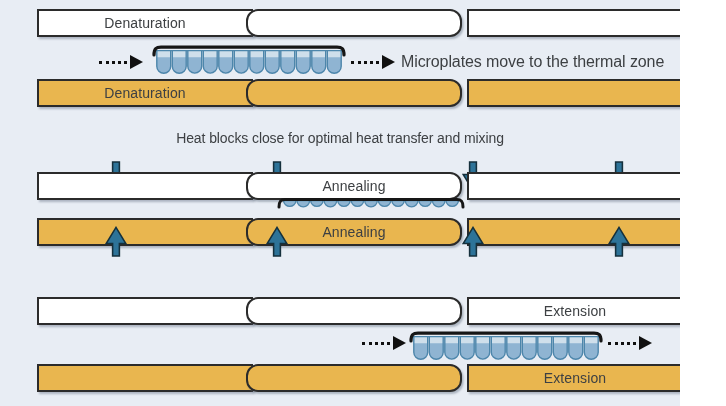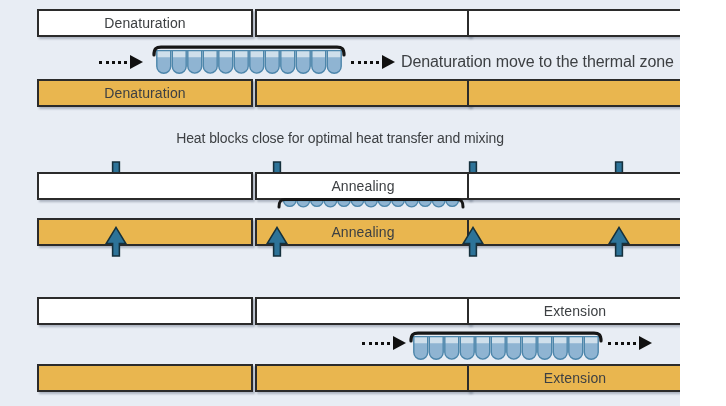--- a/index.html
+++ b/index.html
@@ -17,21 +17,21 @@
   }
   
   .zone{
     position:absolute;width:216px;height:28px;box-sizing:border-box;
     border:2px solid var(--dark);display:flex;align-items:center;justify-content:center;
     box-shadow:1.5px 2px 2px rgba(100,112,130,0.45);
   }
   .zone.white{background:#ffffff;}
   .zone.orange{background:var(--orange);}
   .zone .lbl{font-size:14px;letter-spacing:0.1px;white-space:nowrap;}
-  .c1{left:37px;} .c2{left:255px;} .c3{left:467px;}
+  .c1{left:37px;} .c2{left:246px;border-radius:12px;} .c3{left:467px;}
   .r1w{top:9px;} .r1o{top:79px;}
   .r2w{top:172px;} .r2o{top:218px;}
   .r3w{top:297px;} .r3o{top:364px;}
   
   .caption{position:absolute;font-size:16px;letter-spacing:-0.1px;white-space:nowrap;}
   .heading{position:absolute;left:0;right:0;top:130px;text-align:center;font-size:14px;letter-spacing:-0.1px;}
   
   .dotted-arrow{position:absolute;display:flex;align-items:center;height:14px;}
   .dotted-arrow .dots{width:28px;height:0;border-top:3px dotted #101010;margin-right:3px;}
   .dotted-arrow .tri{width:0;height:0;border-left:13px solid #101010;border-top:7px solid transparent;border-bottom:7px solid transparent;}
@@ -116,21 +116,21 @@
         <path d="M176.3 7.6 L176.3 23.3 A6.95 6.95 0 0 0 190.2 23.3 L190.2 7.6 Z" fill="#cfdfeb"></path>
         <path d="M176.3 14.2 L176.3 23.3 A6.95 6.95 0 0 0 190.2 23.3 L190.2 14.2 Z" fill="#8fb4d2"></path>
         <path d="M176.3 7.6 L176.3 23.3 A6.95 6.95 0 0 0 190.2 23.3 L190.2 7.6" fill="none" stroke="#4d86ab" stroke-width="1.4"></path>
         <path d="M4 7.6 H192" stroke="#4d86ab" stroke-width="1.3"></path>
         <path d="M3 12 C3 5.5 5.2 4.2 10 4.2 L186 4.2 C190.8 4.2 193 5.5 193 12" fill="none" stroke="#161616" stroke-width="3.2" stroke-linecap="round"></path>
       </svg></div>
   <div class="dotted-arrow arr2">
     <span class="dots"></span>
     <span class="tri"></span>
   </div>
-  <div class="caption cap1">Denaturation move to the thermal zone</div>
+  <div class="caption cap1">Microplates move to the thermal zone</div>
 
   <div class="zone orange c1 r1o">
     <span class="lbl">Denaturation</span>
   </div>
   <div class="zone orange c2 r1o">
     <span class="lbl"></span>
   </div>
   <div class="zone orange c3 r1o">
     <span class="lbl"></span>
   </div>

